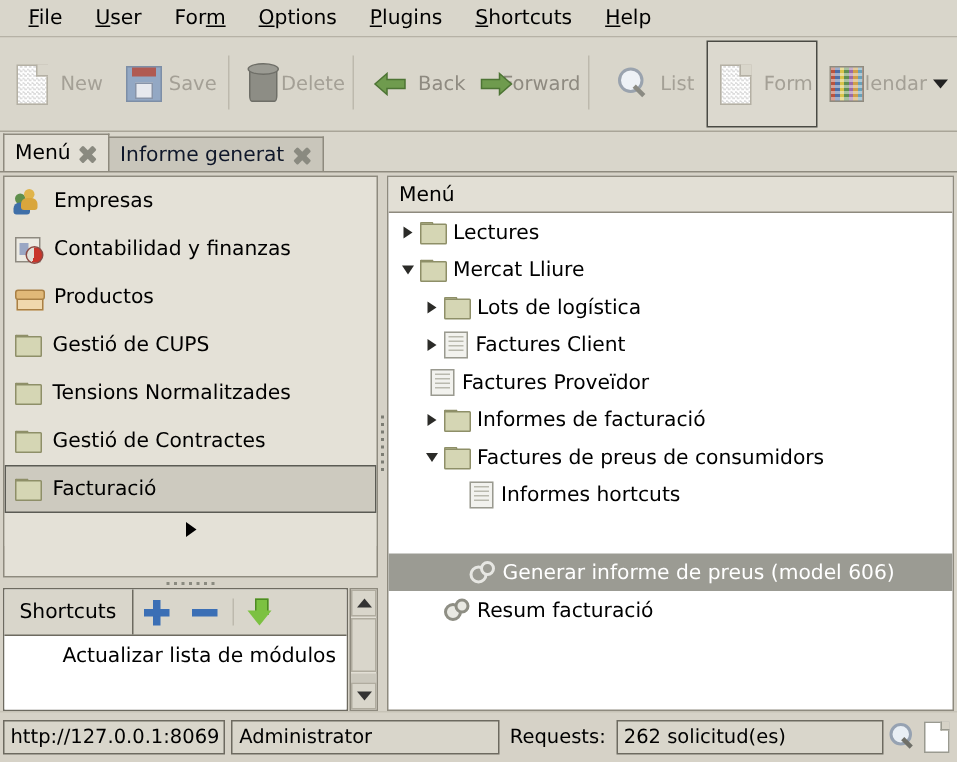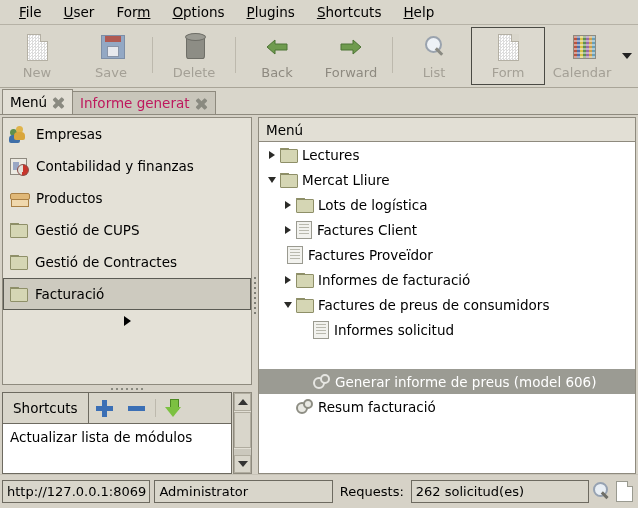--- a/index.html
+++ b/index.html
@@ -14,21 +14,21 @@
 
   
   .menubar{height:24px;background:#d9d6cb;display:flex;align-items:center;padding-left:8px;gap:0px;
            border-bottom:1px solid #b6b2a6;flex:0 0 auto;}
   .menuitem{padding:2px 11px;font-size:13.5px;color:#000;cursor:default;white-space:nowrap;}
   .menuitem u{text-decoration:underline;}
 
   
   .toolbar{height:62px;background:#d9d6cb;display:flex;align-items:stretch;
            border-bottom:1px solid #a9a598;position:relative;flex:0 0 auto;}
-  .tbtn{width:72px;display:flex;flex-direction:column;align-items:center;justify-content:center;
+  .tbtn{width:72px;display:flex;flex-direction:row;align-items:center;justify-content:center;
         gap:3px;cursor:default;margin:2px 0;border:1px solid transparent;}
   .tbtn.active{border:1px solid #4a4a44;background:#dcd9cf;}
   .tbtn .lbl{font-size:13px;color:#a4a096;}
   .tbtn.enabled .lbl{color:#8e8a80;}
   .tsep{width:1px;background:#bdb9ad;margin:12px 4px 14px 4px;}
   .ticon{width:32px;height:30px;position:relative;}
   .tbarrow{position:absolute;right:6px;top:50%;transform:translateY(-50%);
            width:0;height:0;border-left:5px solid transparent;border-right:5px solid transparent;
            border-top:6px solid #222;}
 
@@ -60,29 +60,29 @@
             repeating-linear-gradient(90deg,#b9543f 0 3px,#4f6fa8 3px 6px,#d8c44a 6px 9px,#5f8f52 9px 12px,#9a6ba8 12px 15px,#cfa04a 15px 18px,#6aa0b8 18px 21px),
             repeating-linear-gradient(0deg,rgba(255,255,255,.45) 0 2px,rgba(0,0,0,0) 2px 4px);
           background-blend-mode:screen;}
 
   
   .tabbar{height:26px;background:#d9d6cb;display:flex;align-items:flex-end;padding-left:2px;
           border-bottom:1px solid #8e8a7e;flex:0 0 auto;position:relative;}
   .tab{height:22px;display:flex;align-items:center;gap:5px;padding:0 7px;font-size:13.5px;
        border:1px solid #8e8a7e;border-bottom:none;margin-right:-1px;cursor:default;}
   .tab.sel{background:#e2dfd5;color:#000;height:24px;}
-  .tab.unsel{background:#c9c6bb;color:#be185d;}
+  .tab.unsel{background:#c9c6bb;color:#0f172a;}
   .tabclose{width:13px;height:13px;position:relative;display:inline-block;}
   .tabclose:before,.tabclose:after{content:"";position:absolute;left:0;top:5px;width:13px;height:4px;
        background:#8a8a80;border-radius:1px;}
   .tabclose:before{transform:rotate(45deg);}
   .tabclose:after{transform:rotate(-45deg);}
 
   
-  .body{flex:1 1 auto;display:flex;min-height:0;background:#d6d2c7;padding:2px 2px 0 2px;gap:0;}
+  .body{flex:1 1 auto;display:flex;min-height:0;background:#d6d2c7;padding:2px 2px 0 2px;gap:0;text-align:right;}
   .leftcol{width:250px;display:flex;flex-direction:column;min-height:0;}
   .modlist{flex:1 1 auto;background:#e4e1d7;border:1px solid #8e8a7e;overflow:hidden;position:relative;}
   .modrow{height:30px;display:flex;align-items:center;gap:8px;padding:0 6px;font-size:13.5px;cursor:default;
           border:1px solid transparent;}
   .modrow.sel{background:#cdcabf;border:1px solid #5b5b54;}
   .modscroll{height:22px;display:flex;align-items:center;justify-content:center;background:#e4e1d7;}
   .tri-right{width:0;height:0;border-top:5px solid transparent;border-bottom:5px solid transparent;border-left:7px solid #000;}
 
   .splitdots{height:7px;display:flex;align-items:center;justify-content:center;gap:3px;}
   .splitdots i{width:2px;height:2px;background:#8a8a80;display:block;}
@@ -306,20 +306,27 @@
               <i class="tb"></i>
               <i class="bk"></i>
             </span>
           <span>Gestió de CUPS</span>
         </div>
         <div class="modrow">
           <span class="ic-folder">
               <i class="tb"></i>
               <i class="bk"></i>
             </span>
+          <span>Tensions Normalitzades</span>
+        </div>
+        <div class="modrow">
+          <span class="ic-folder">
+              <i class="tb"></i>
+              <i class="bk"></i>
+            </span>
           <span>Gestió de Contractes</span>
         </div>
         <div class="modrow sel">
           <span class="ic-folder">
               <i class="tb"></i>
               <i class="bk"></i>
             </span>
           <span>Facturació</span>
         </div>
         <div class="modscroll">
@@ -454,21 +461,21 @@
           <span class="ic-folder">
               <i class="tb"></i>
               <i class="bk"></i>
             </span>
           <span class="tlabel">Factures de preus de consumidors</span>
         </div>
 
         <div class="treerow" style="padding-left:38px">
           <span class="twist"></span>
           <span class="ic-doc"></span>
-          <span class="tlabel">Informes solicitud</span>
+          <span class="tlabel">Informes hortcuts</span>
         </div>
 
         <div class="treerow sel" style="padding-left:38px">
           <span class="twist"></span>
           <span class="ic-gears">
               <i class="g1"></i>
               <i class="g2"></i>
             </span>
           <span class="tlabel">Generar informe de preus (model 606)</span>
         </div>

